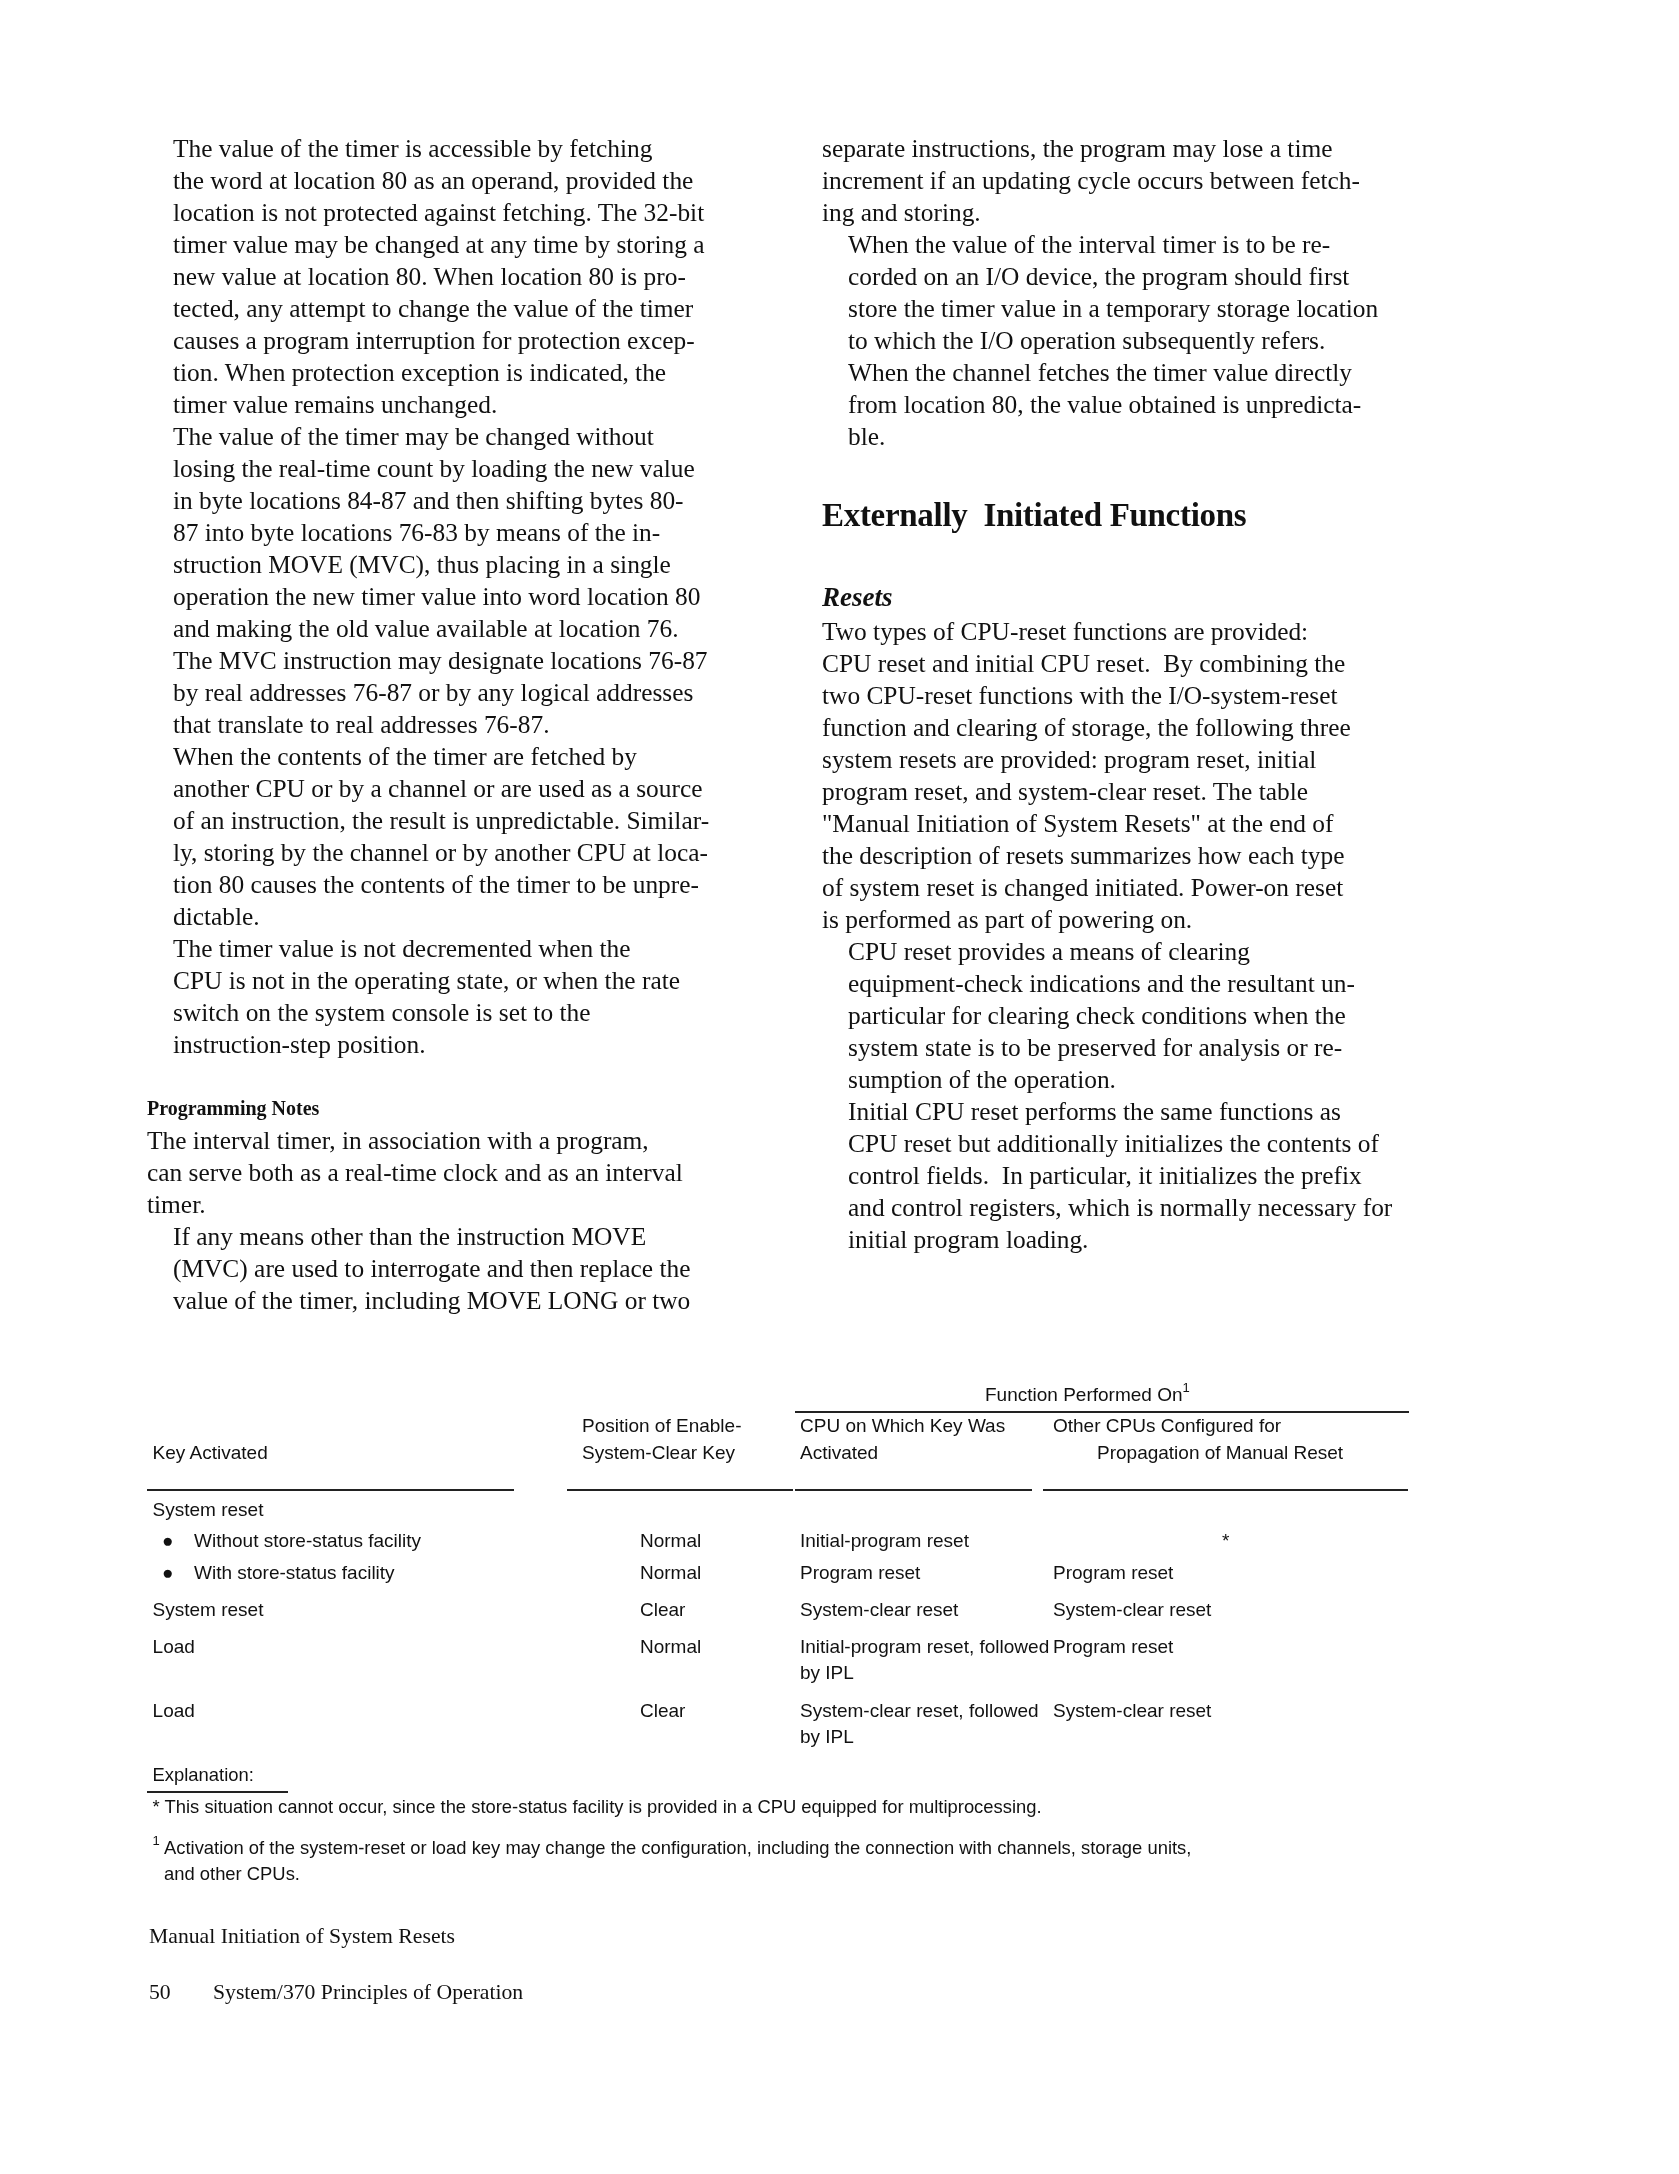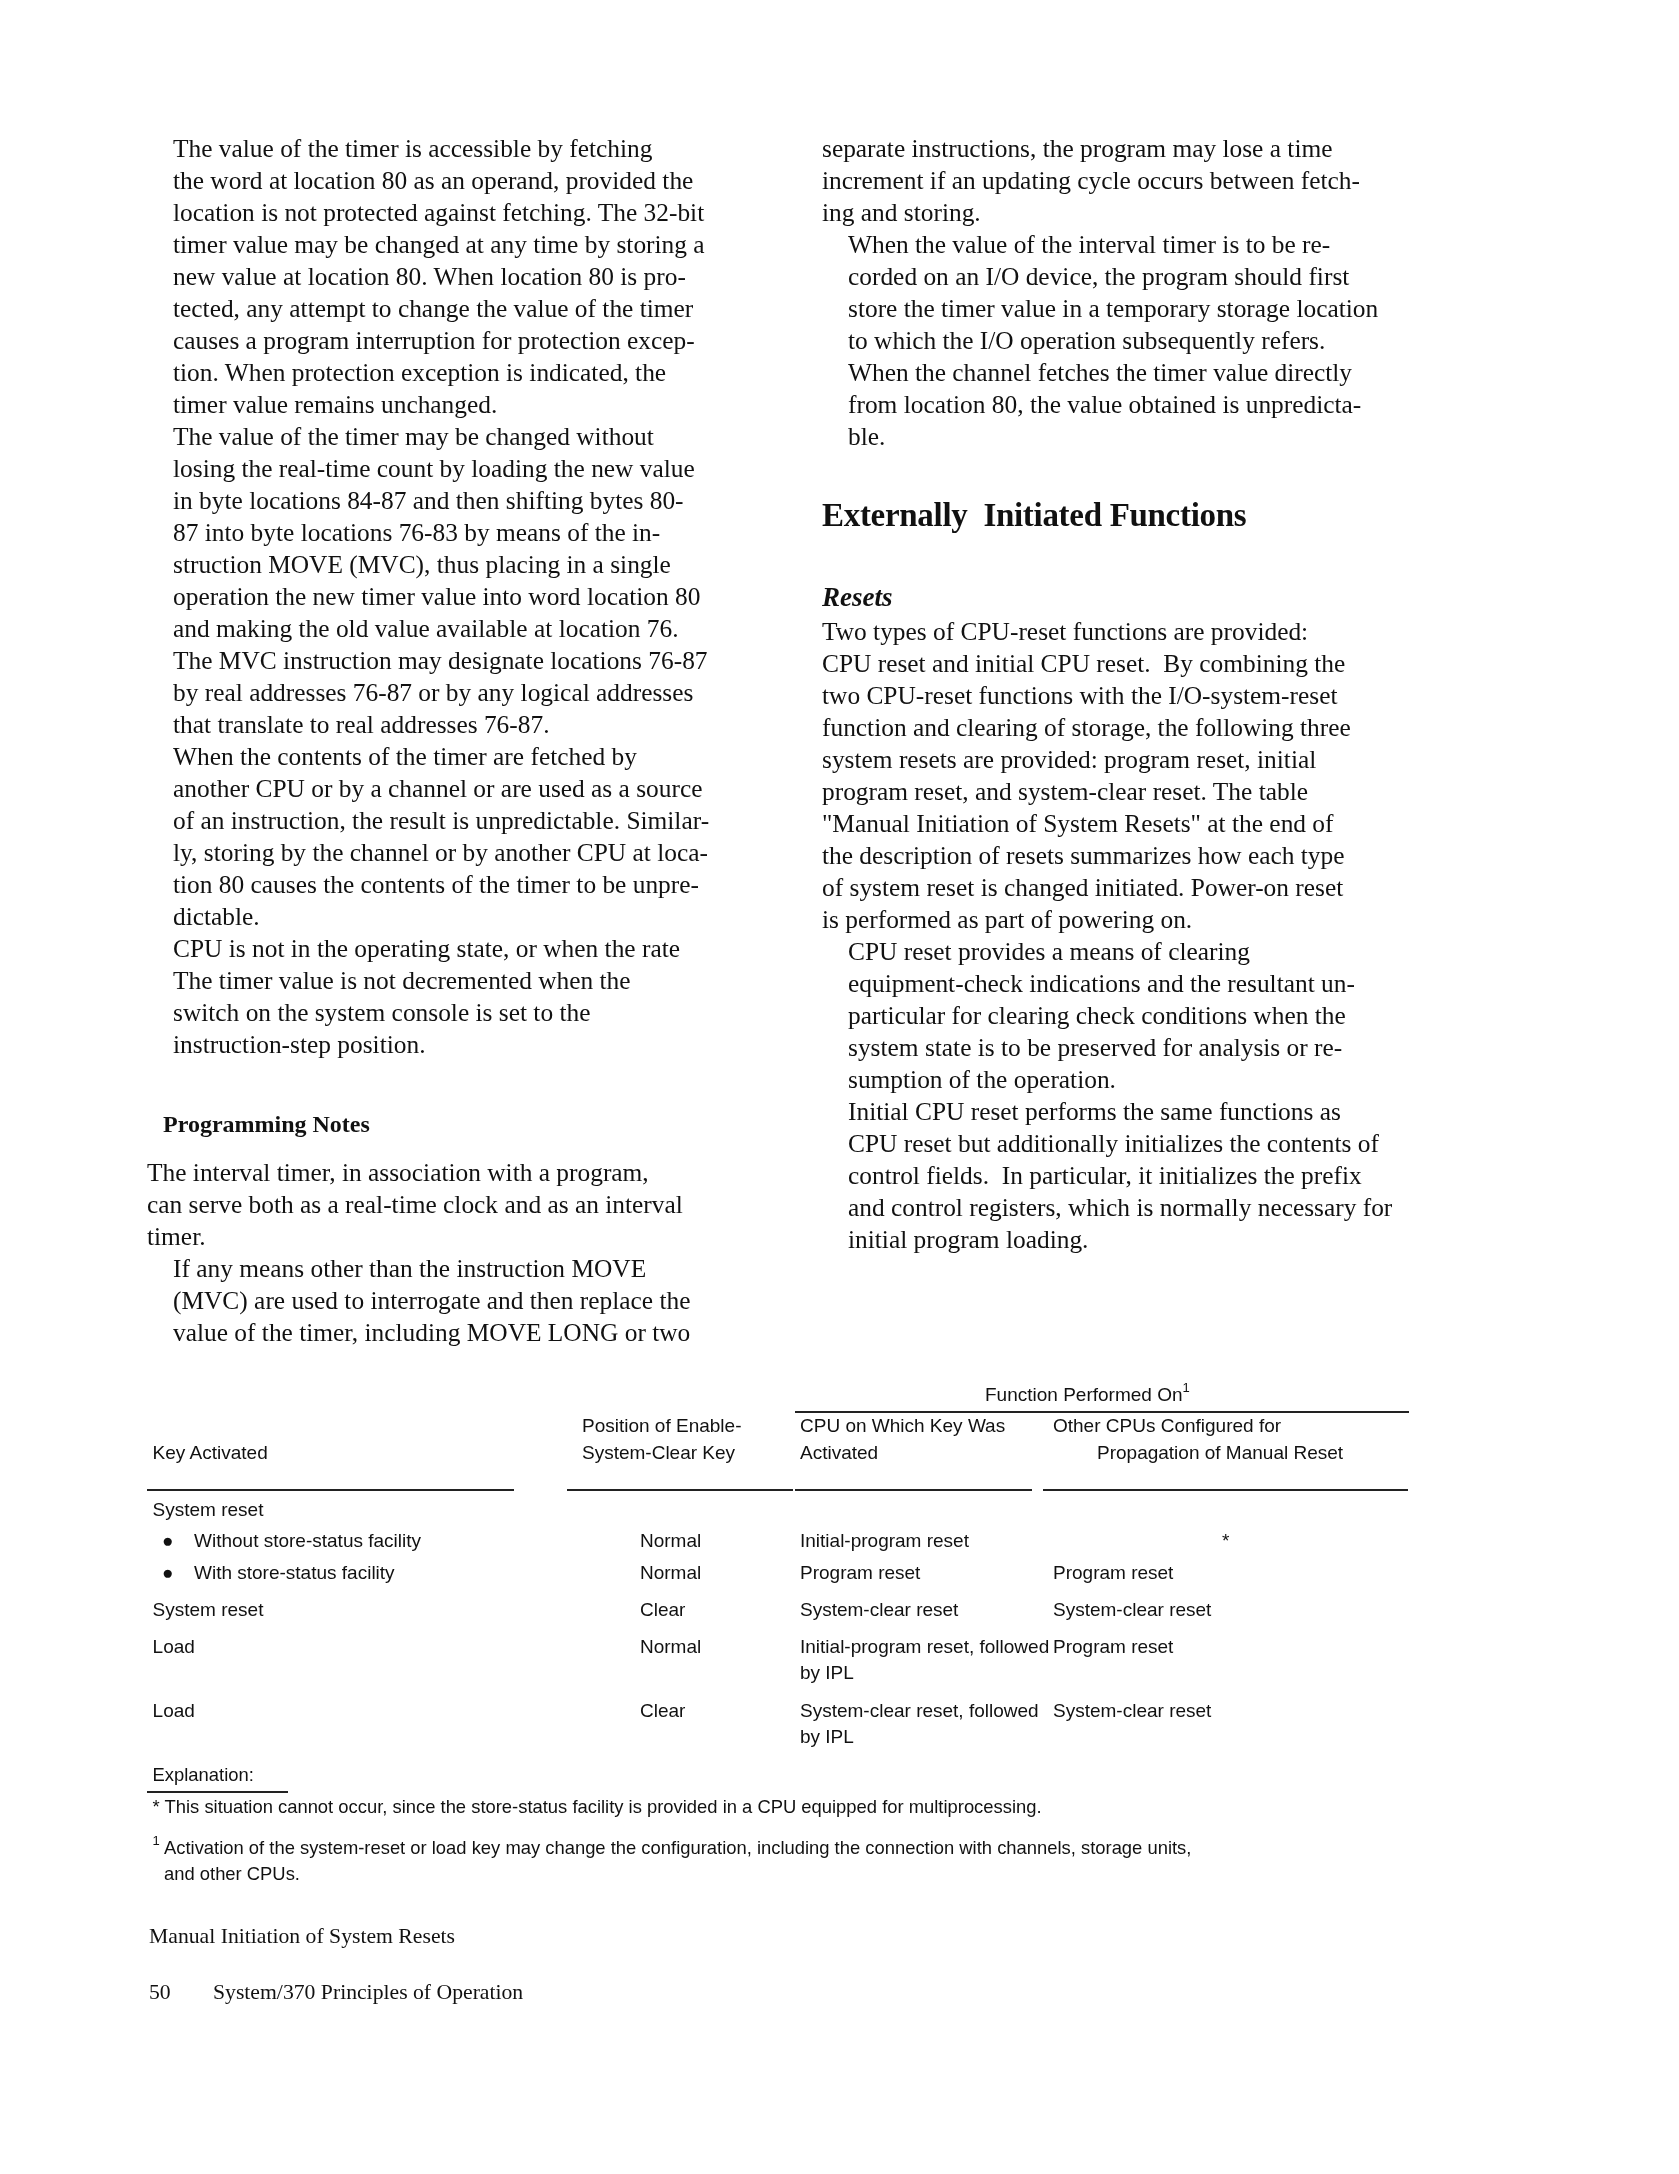--- a/index.html
+++ b/index.html
@@ -7,21 +7,21 @@
   .serif { font-family: "Liberation Serif", "DejaVu Serif", serif; }
   .sans { font-family: "Liberation Sans", "DejaVu Sans", sans-serif; }
   .col { position: absolute; top: 132px; width: 603px; font-size: 25.4px; line-height: 32px; }
   .col-left { left: 147px; }
   .col-right { left: 822px; width: 621px; }
   .col p { margin: 0; text-indent: 0; }
   .col p.indent { text-indent: 26px; }
   .col .line { display: block; white-space: nowrap; }
   h2.section { font-size: 33px; font-weight: bold; margin: 0; position: absolute; left: 822px; top: 497px; letter-spacing: -0.3px; }
   h3.sub { font-size: 27px; font-weight: bold; font-style: italic; margin: 0; position: absolute; left: 822px; top: 582px; }
-  h4.pn { font-size: 24px; font-weight: bold; margin: 16px; }
+  h4.pn { font-size: 20px; font-weight: bold; margin: 0; }
   .table-wrap { position: absolute; left: 147px; top: 1375px; width: 1262px; font-size: 19px; }
   .rule { position: absolute; height: 1.9px; background: #222; }
   .cell { position: absolute; white-space: nowrap; line-height: 26px; }
   .footnotes { position: absolute; left: 147px; top: 1751px; width: 1318px; font-size: 18.4px; line-height: 26px; }
   .caption { position: absolute; left: 149px; top: 1924px; font-size: 21.7px; }
   .footer { position: absolute; left: 149px; top: 1980px; font-size: 21.7px; }
   .footer .num { display: inline-block; width: 64px; }
   sup { font-size: 13px; vertical-align: 9.4px; }
 </style>
 </head>
@@ -53,22 +53,22 @@
   </p>
   <p class="indent">
     <span class="line">When the contents of the timer are fetched by</span>
     <span class="line">another CPU or by a channel or are used as a source</span>
     <span class="line">of an instruction, the result is unpredictable. Similar-</span>
     <span class="line">ly, storing by the channel or by another CPU at loca-</span>
     <span class="line">tion 80 causes the contents of the timer to be unpre-</span>
     <span class="line">dictable.</span>
   </p>
   <p class="indent">
+    <span class="line">The timer value is not decremented when the</span>
     <span class="line">CPU is not in the operating state, or when the rate</span>
-    <span class="line">The timer value is not decremented when the</span>
     <span class="line">switch on the system console is set to the</span>
     <span class="line">instruction-step position.</span>
   </p>
   <div style="height: 32px;"></div>
   <h4 class="pn serif">Programming Notes</h4>
   <p>
     <span class="line">The interval timer, in association with a program,</span>
     <span class="line">can serve both as a real-time clock and as an interval</span>
     <span class="line">timer.</span>
   </p>

